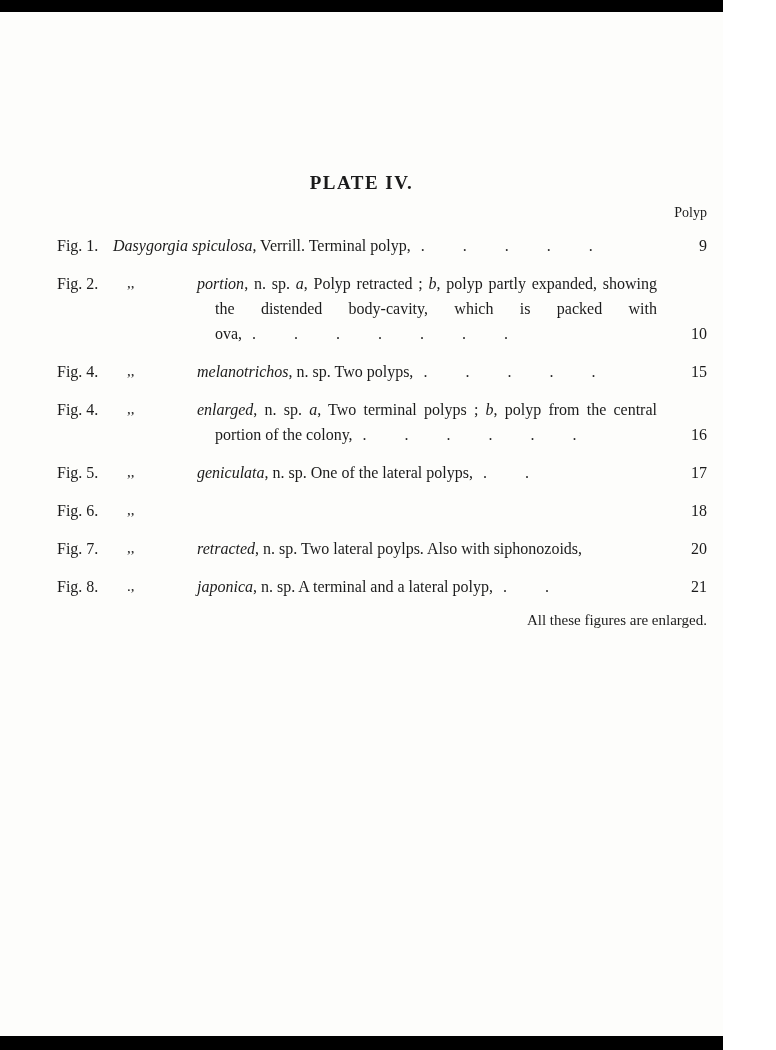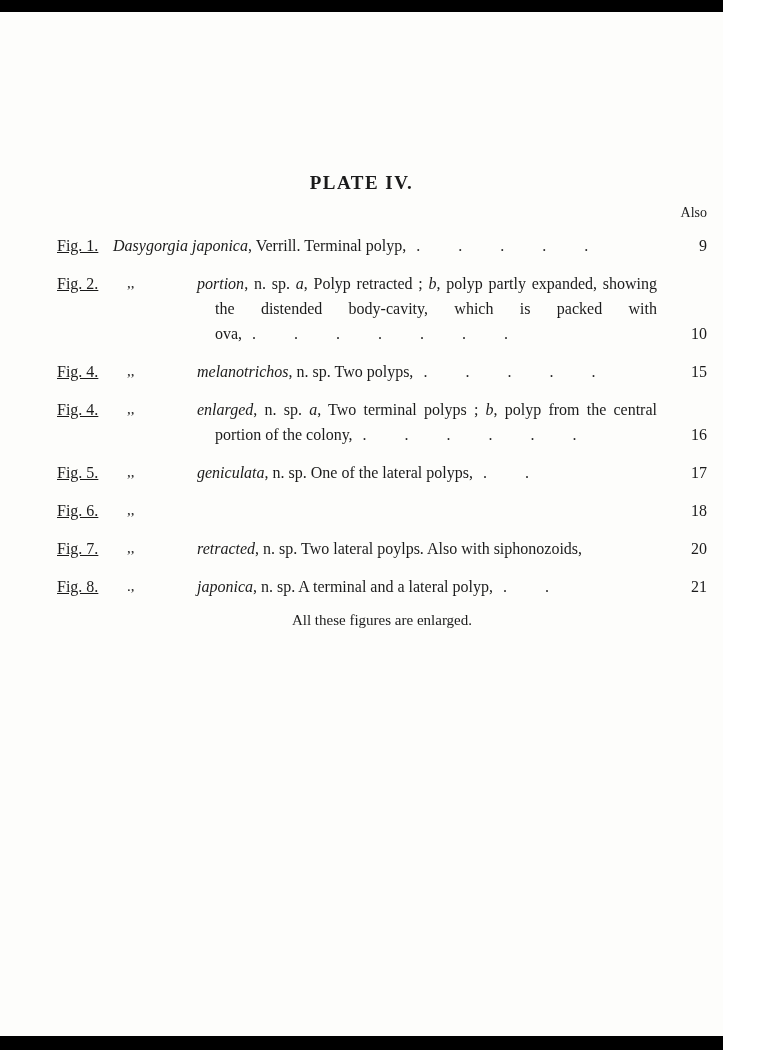--- a/index.html
+++ b/index.html
@@ -35,21 +35,21 @@
   .content {
     position: absolute; top: 233px; left: 57px; width: 650px;
   }
   .entry {
     display: grid;
     grid-template-columns: 56px 84px 1fr 50px;
     margin-bottom: 13px;
     font-size: 16px;
     line-height: 25px;
   }
-  .fig { grid-column: 1; text-decoration: underline; }
+  .fig { grid-column: 1; }
   .ditto { grid-column: 2; padding-left: 14px; font-size: 15px; }
   .body {
     grid-column: 3;
     text-align: justify;
     text-align-last: left;
     padding-left: 18px;
     text-indent: -18px;
   }
   .body.span2 { grid-column: 2 / 4; }
   .pagenum {
@@ -58,40 +58,40 @@
     text-align: right;
   }
   .dots {
     margin-left: 10px;
     word-spacing: 34px;
     white-space: nowrap;
     color: #2a2a2a;
   }
   .footer-note {
     margin-top: 12px;
-    text-align: center;
+    text-align: right;
     font-size: 15px;
   }
 </style>
 </head>
 <body>
 
 <div class="page">
   <div class="scan-bar-top"></div>
 
   <div class="plate-title">PLATE IV.</div>
 
-  <div class="page-col-label">Also</div>
+  <div class="page-col-label">Polyp</div>
 
   <div class="content">
     <div class="figure-list">
   <div class="entry">
     <span class="fig">Fig. 1.</span>
 
-    <span class="body span2"><i>Dasygorgia japonica</i><span>, Verrill.  Terminal polyp,</span><span class="dots">. . . . .</span></span>
+    <span class="body span2"><i>Dasygorgia spiculosa</i><span>, Verrill.  Terminal polyp,</span><span class="dots">. . . . .</span></span>
     <span class="pagenum">9</span>
   </div>
 
   <div class="entry">
     <span class="fig">Fig. 2.</span>
     <span class="ditto">,,</span>
     <span class="body"><i>portion</i><span>, n. sp.  </span><i>a</i><span>, Polyp retracted ; </span><i>b</i><span>, polyp partly expanded, showing the distended body-cavity, which is packed with ova,</span><span class="dots">. . . . . . .</span></span>
     <span class="pagenum">10</span>
   </div>
 

